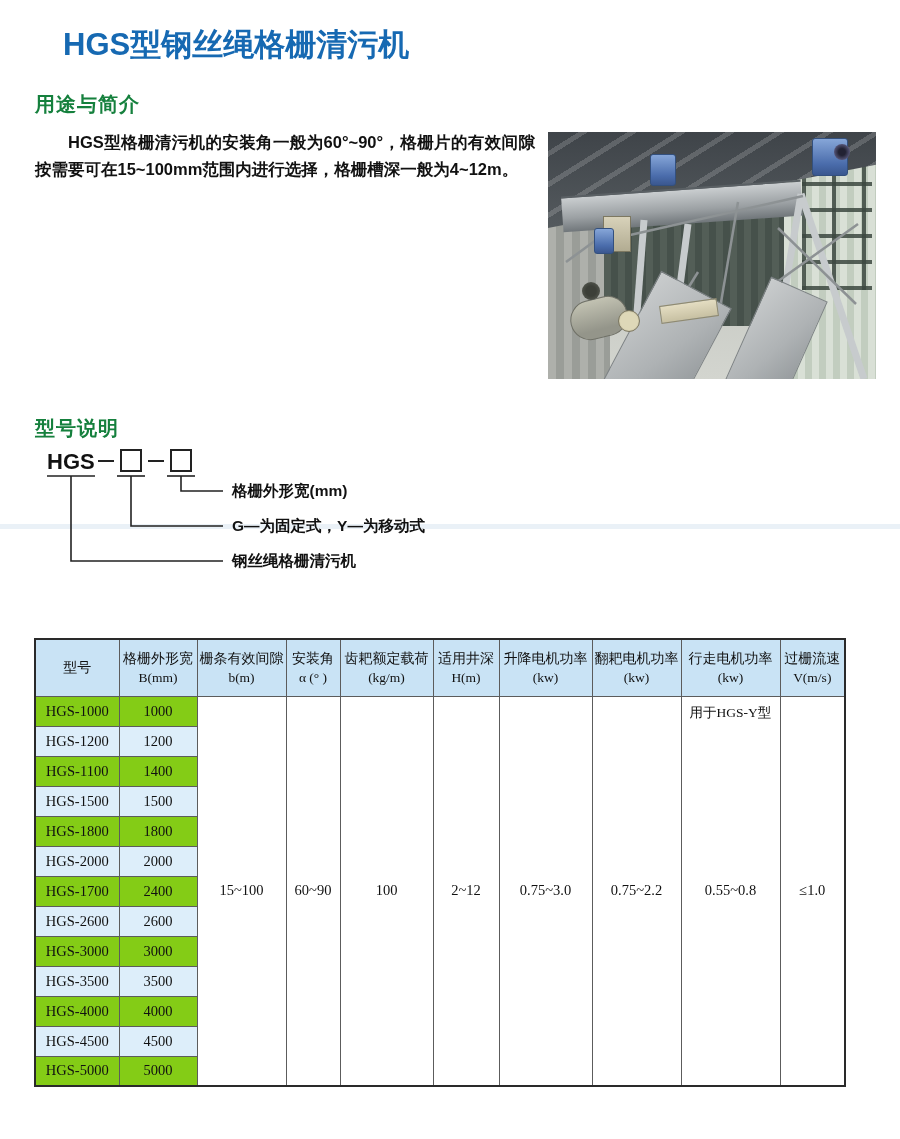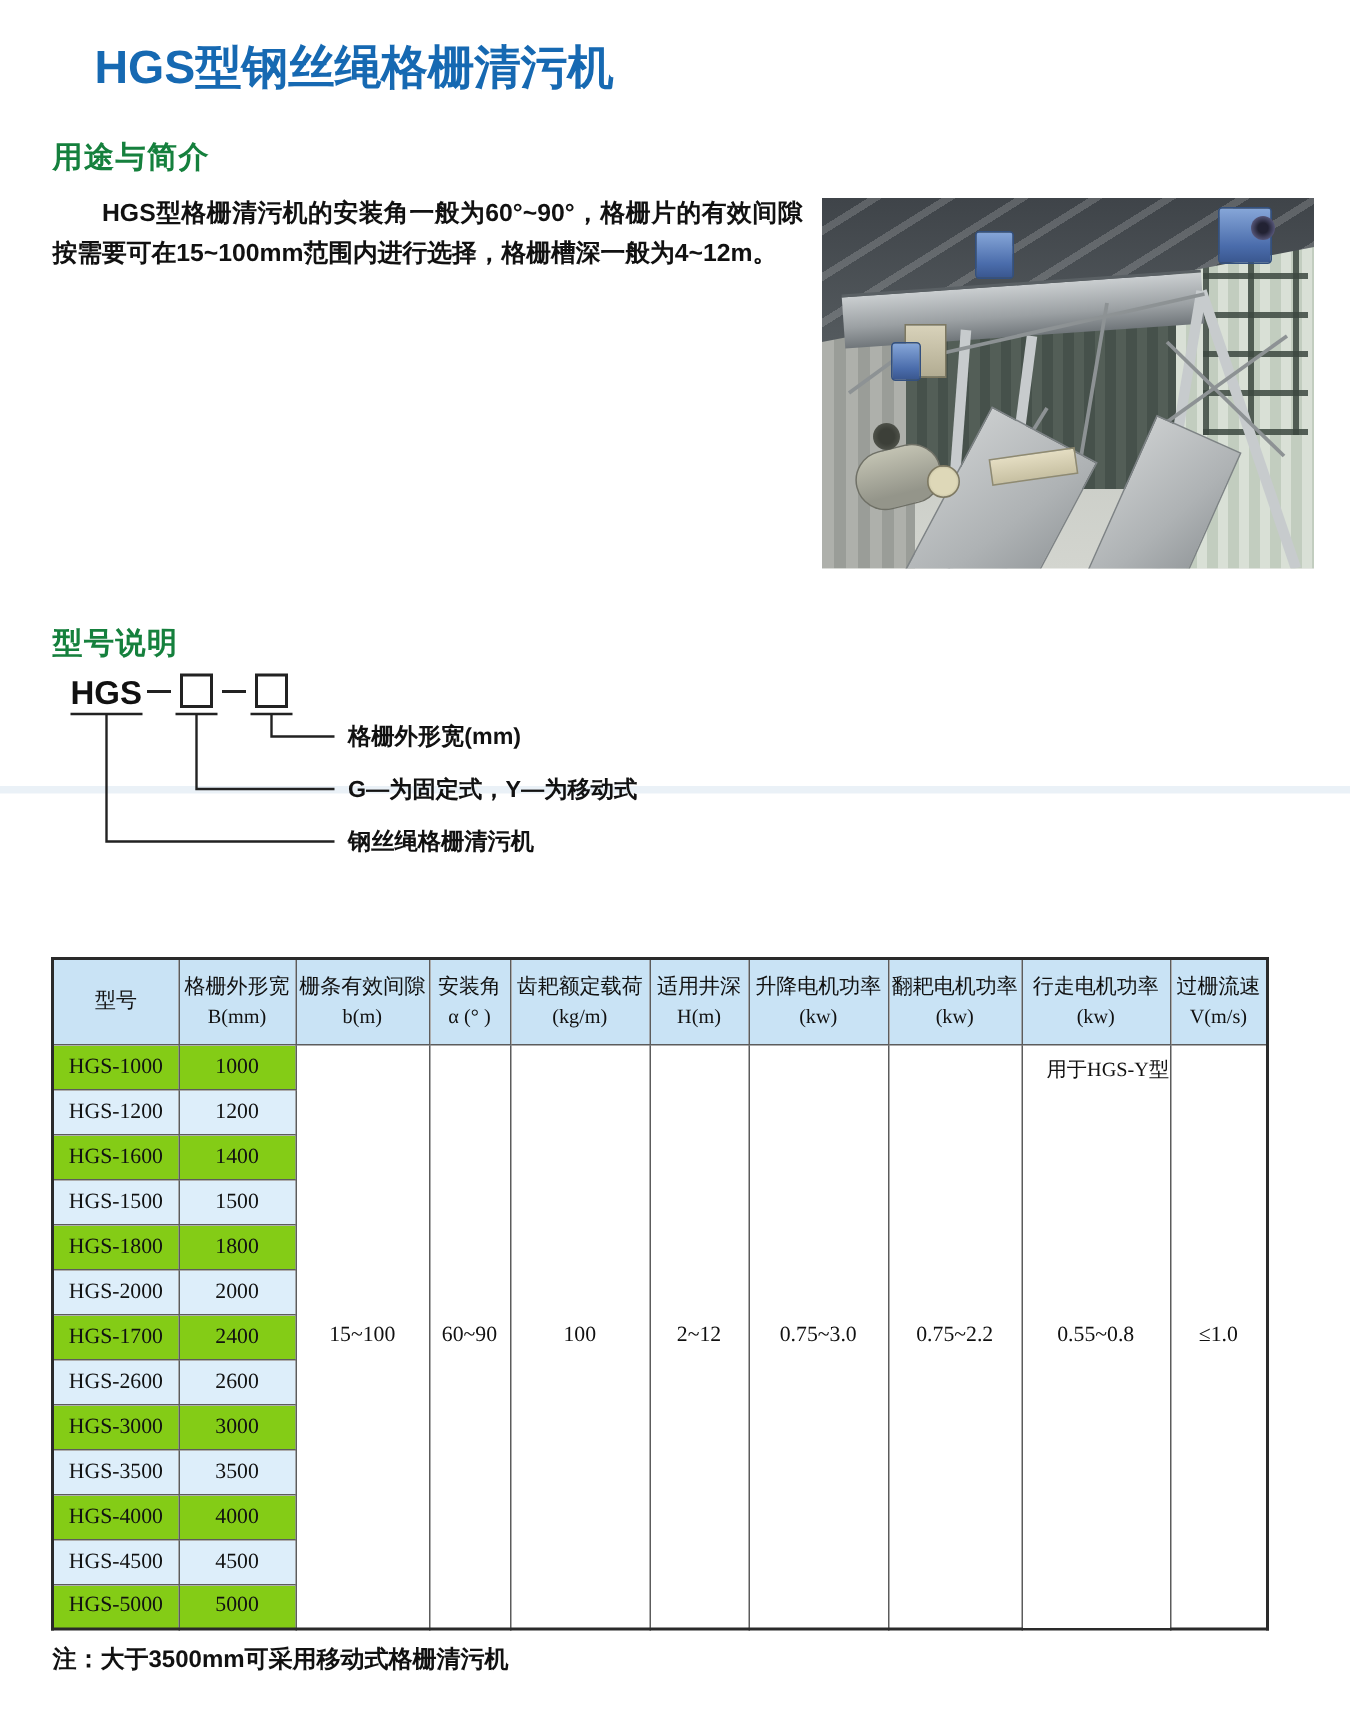--- a/index.html
+++ b/index.html
@@ -123,21 +123,21 @@
     background:#c9e3f5; font-weight:normal; height:57px;
     font-size:14px; line-height:19px; padding:2px 1px;
   }
   table.spec thead .unit { font-size:13.5px; }
   table.spec tbody td { height:30px; font-size:14.5px; background:#84cc16; }
   table.spec tbody tr:nth-child(even) td.stripe { background:#ddeefa; }
   td.m-cell { background:#ffffff !important; }
   td.travel { position:relative; }
   .travel-note {
     position:absolute; top:7px; left:0; width:100%;
-    text-align:right; font-size:13.5px;
+    text-align:center; font-size:13.5px;
   }
 
   
   .footnote {
     position:absolute; left:35px; top:1096px;
     font-size:16px; font-weight:bold; color:#111;
   }
 </style>
 </head>
 <body>
@@ -288,21 +288,21 @@
           <div class="travel-note">用于HGS-Y型</div>
           <span>0.55~0.8</span>
         </td>
         <td class="m-cell" rowspan="13">≤1.0</td>
       </tr>
       <tr>
           <td class="stripe">HGS-1200</td>
           <td class="stripe">1200</td>
         </tr>
       <tr>
-          <td class="stripe">HGS-1600</td>
+          <td class="stripe">HGS-1100</td>
           <td class="stripe">1400</td>
         </tr>
       <tr>
           <td class="stripe">HGS-1500</td>
           <td class="stripe">1500</td>
         </tr>
       <tr>
           <td class="stripe">HGS-1800</td>
           <td class="stripe">1800</td>
         </tr>
@@ -334,15 +334,14 @@
           <td class="stripe">HGS-4500</td>
           <td class="stripe">4500</td>
         </tr>
       <tr>
           <td class="stripe">HGS-5000</td>
           <td class="stripe">5000</td>
         </tr>
     </tbody>
   </table>
 
-  <div class="footnote">注：大于3500mm可采用移动式格栅清污机</div>
 
 </div>
 
 </body></html>

